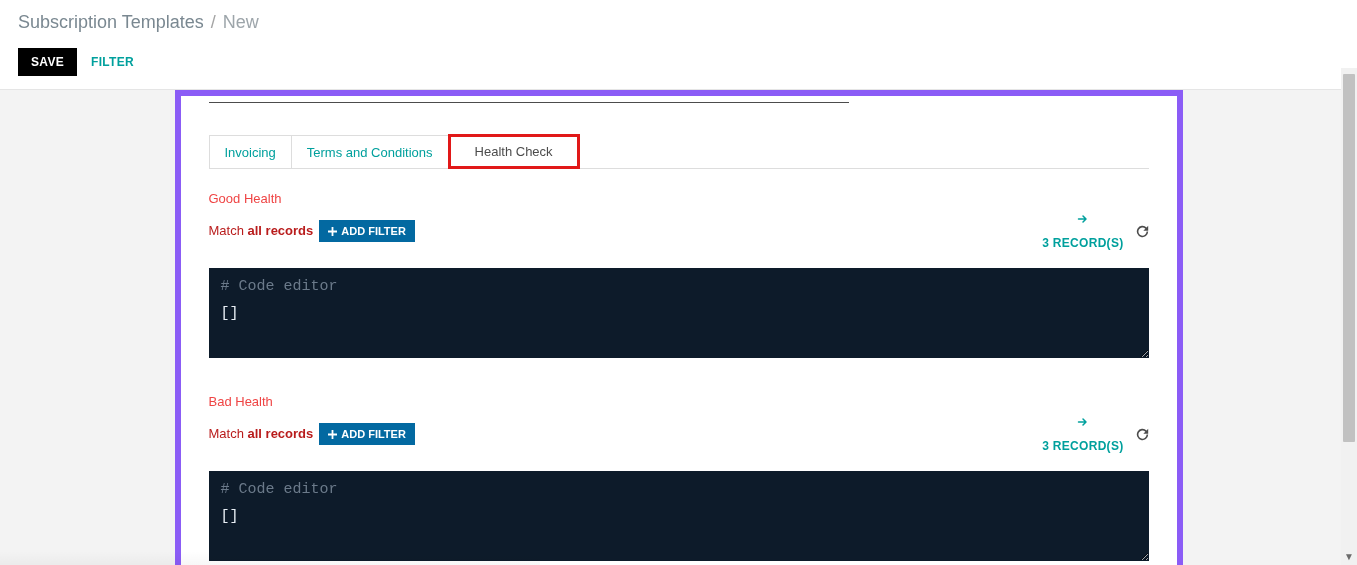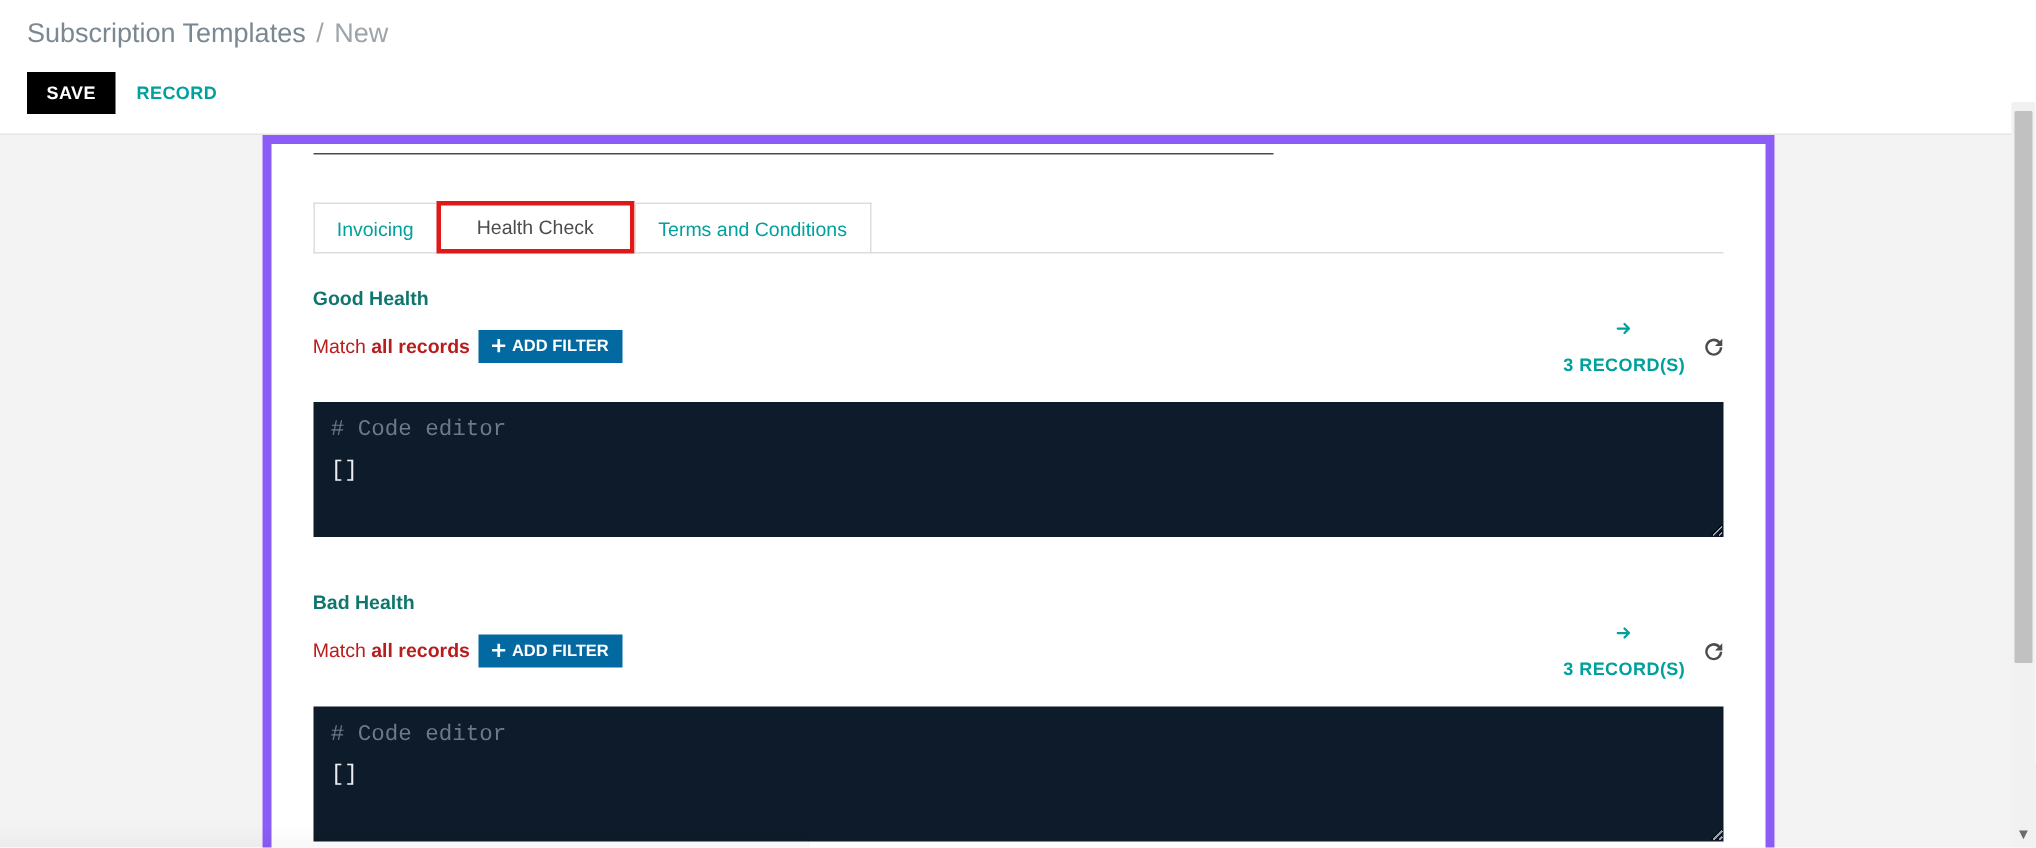--- a/index.html
+++ b/index.html
@@ -112,22 +112,22 @@
       border: 3px solid #e11818;
       color: #4c4c4c;
       padding: 7px 24px;
       background: #fff;
       margin-left: -1px;
     }
     .section {
       margin: 22px 28px 0 28px;
     }
     .section-title {
-      font-weight: 700;
-      color: #0f766e;
+      font-weight: 400;
+      color: #ef4444;
       font-size: 13px;
     }
     .match-row {
       display: flex;
       align-items: center;
       margin-top: 6px;
     }
     .match-text {
       font-size: 13px;
       color: #b91c1c;
@@ -225,33 +225,33 @@
 <body>
 
 <div class="top-area">
   <div class="breadcrumb">
     <span class="bc-root">Subscription Templates</span>
     <span class="bc-sep">/</span>
     <span class="bc-current">New</span>
   </div>
   <div class="action-row">
     <button class="btn-save">SAVE</button>
-    <button class="btn-discard">RECORD</button>
+    <button class="btn-discard">FILTER</button>
   </div>
 </div>
 <div class="divider"></div>
 
 <div class="canvas-wrap">
   <div class="form-sheet">
     <div class="title-placeholder"></div>
 
     <div class="tabs">
       <div class="tab plain">Invoicing</div>
+      <div class="tab plain">Terms and Conditions</div>
       <div class="tab active-hl">Health Check</div>
-      <div class="tab plain">Terms and Conditions</div>
     </div>
 
     <div class="section">
       <div class="section-title">Good Health</div>
       <div class="match-row">
         <span class="match-text">
           <span>Match </span><span class="bold">all records</span>
         </span>
         <button class="add-filter">
           <span>

